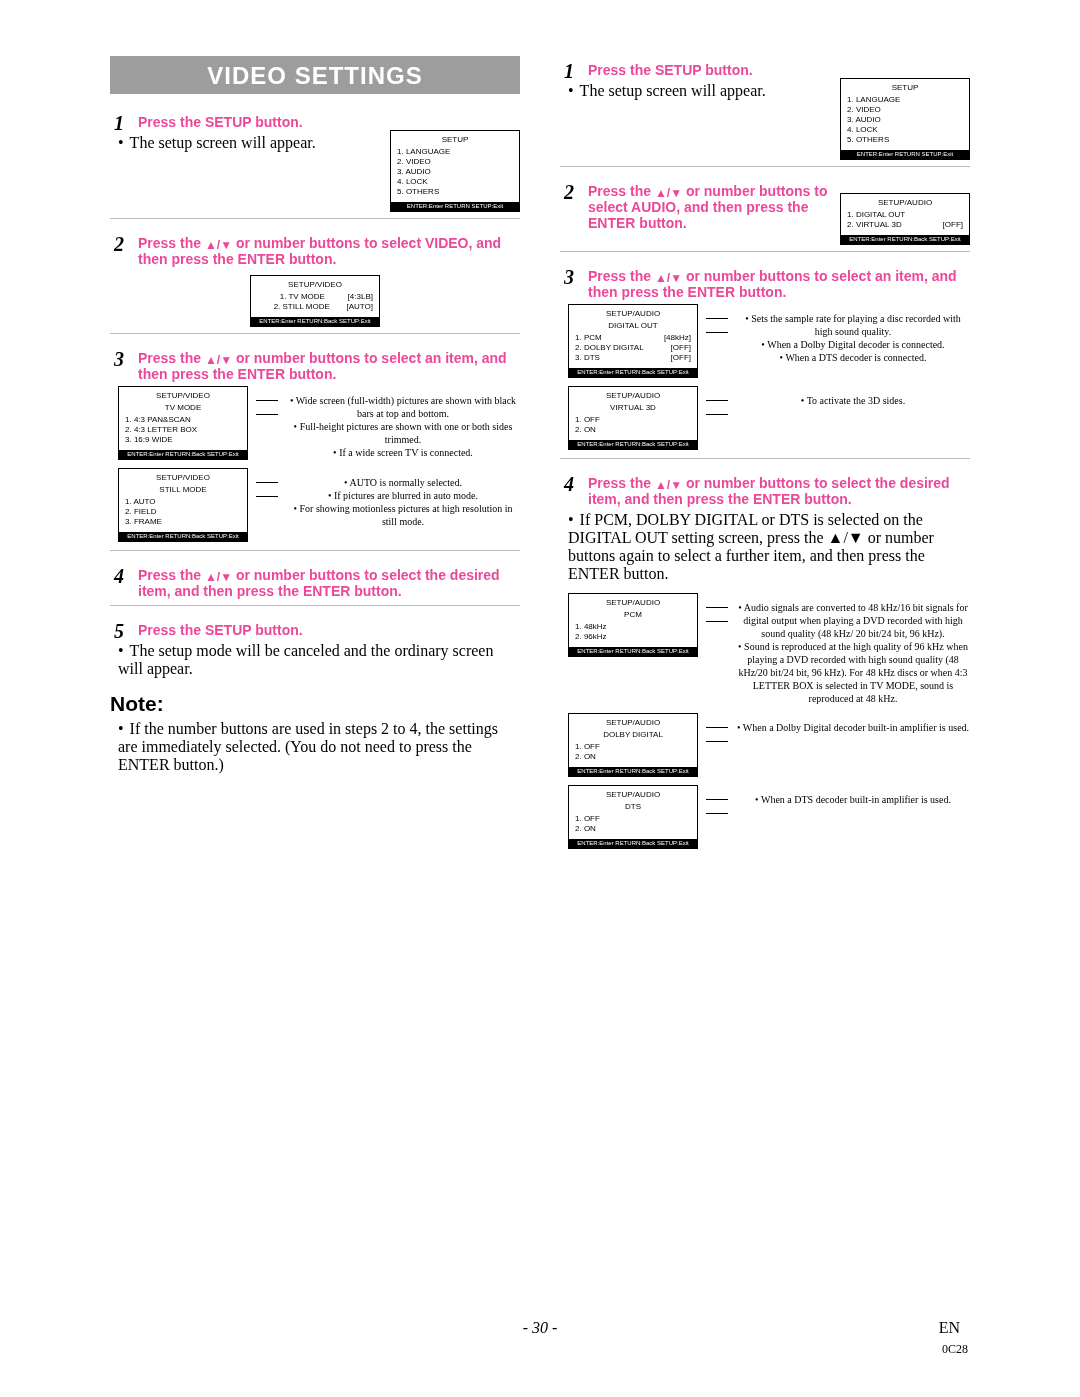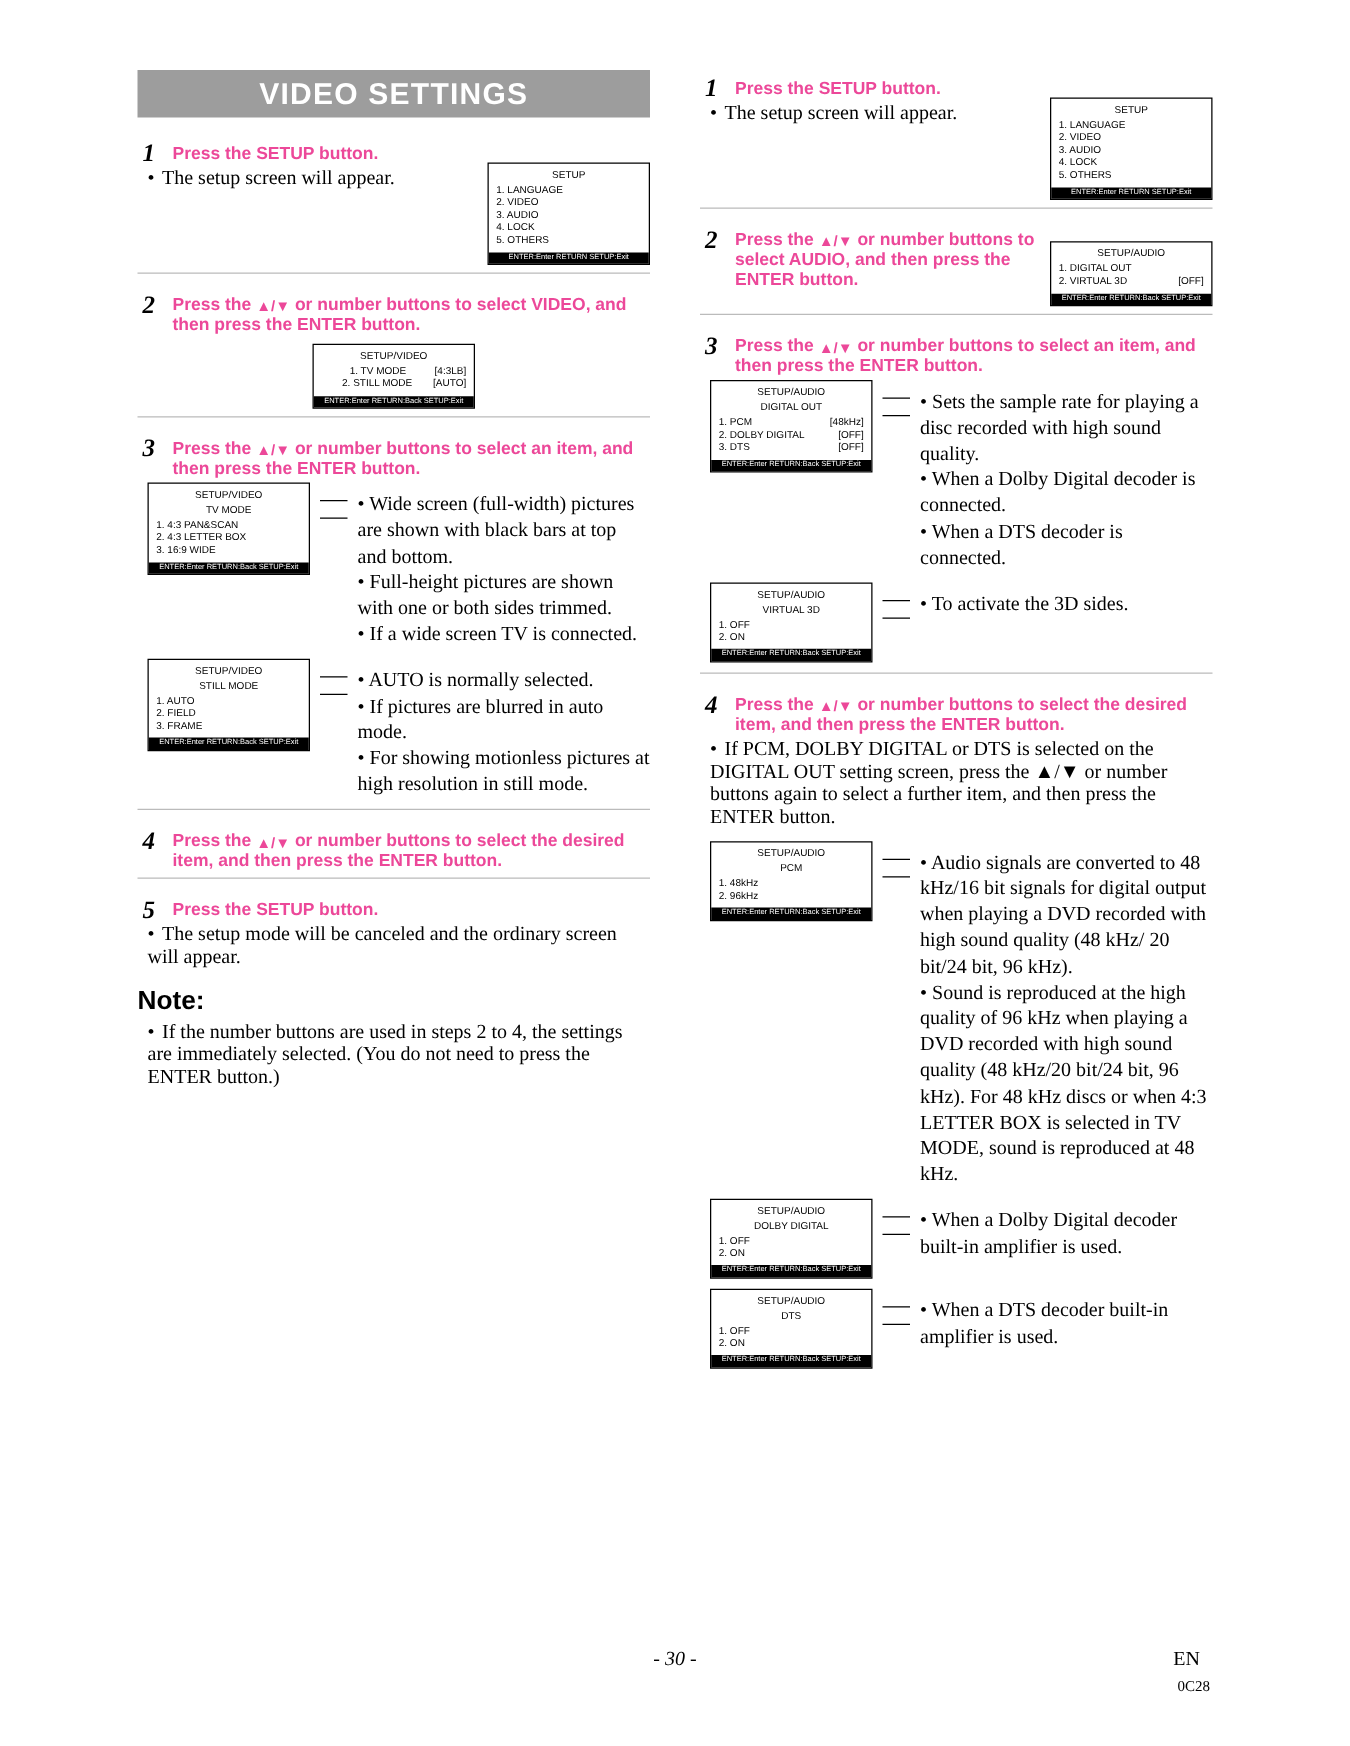--- a/index.html
+++ b/index.html
@@ -106,24 +106,25 @@
   
   .diagram {
     display: flex;
     align-items: flex-start;
     gap: 8px;
     margin: 4px 0 8px 8px;
     position: relative;
   }
   .diagram .osd { flex: 0 0 auto; }
   .diagram .desc {
-    font-size: 16px;
+    font-size: 10px;
     line-height: 1.3;
     flex: 1;
     padding-top: 8px;
+    text-align: center;
   }
   .diagram .desc .d-item::before {
     content: "• ";
   }
   .connector {
     width: 22px;
     position: relative;
     flex: 0 0 22px;
   }
   .connector::before {

